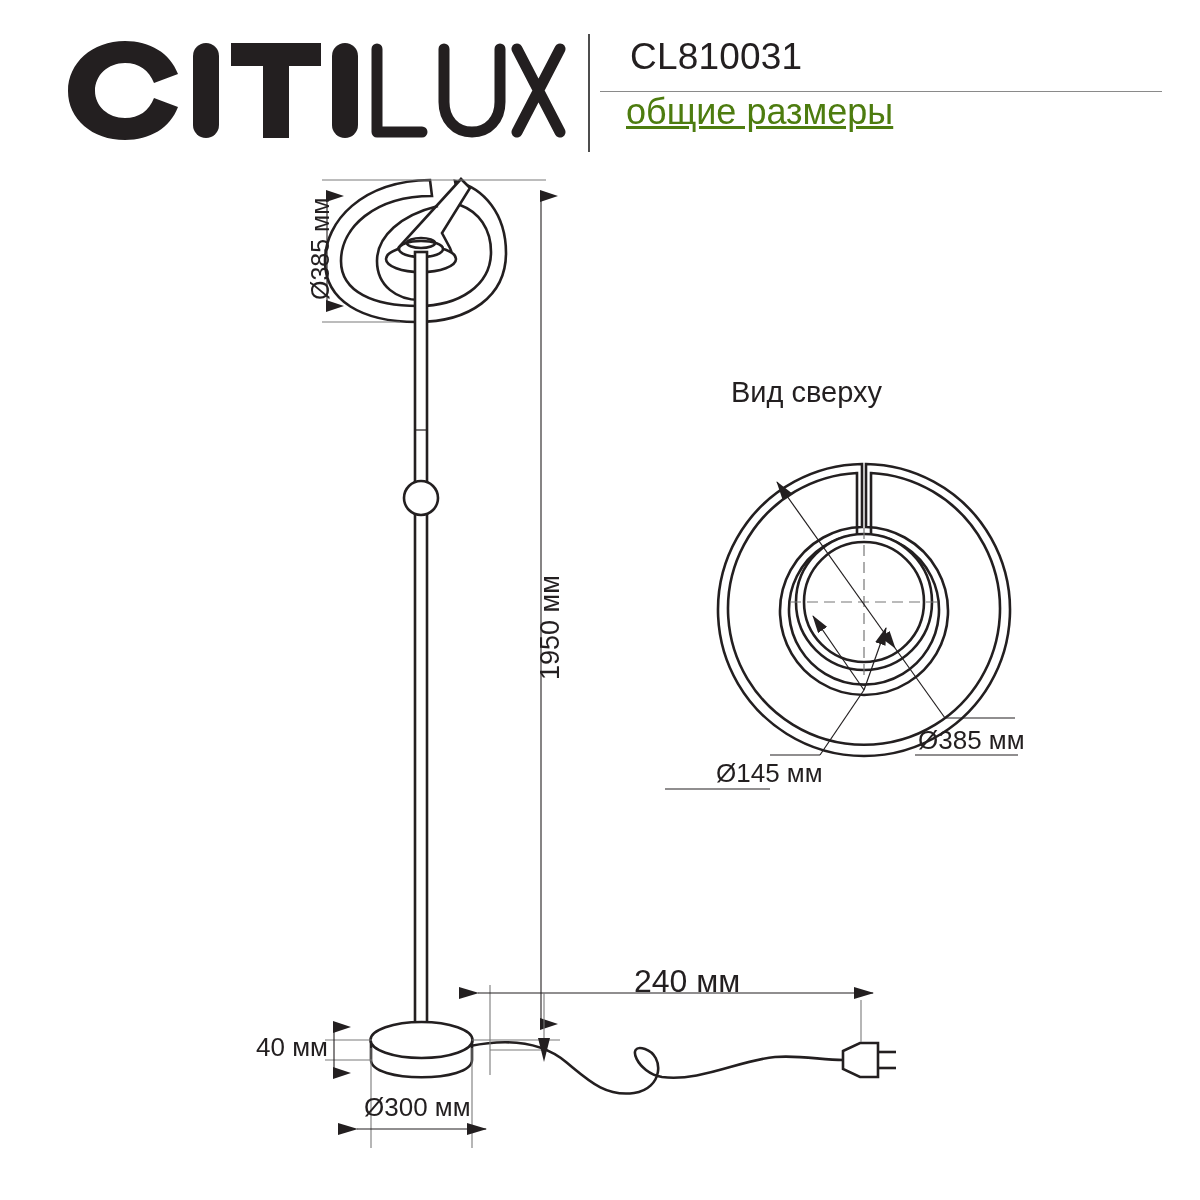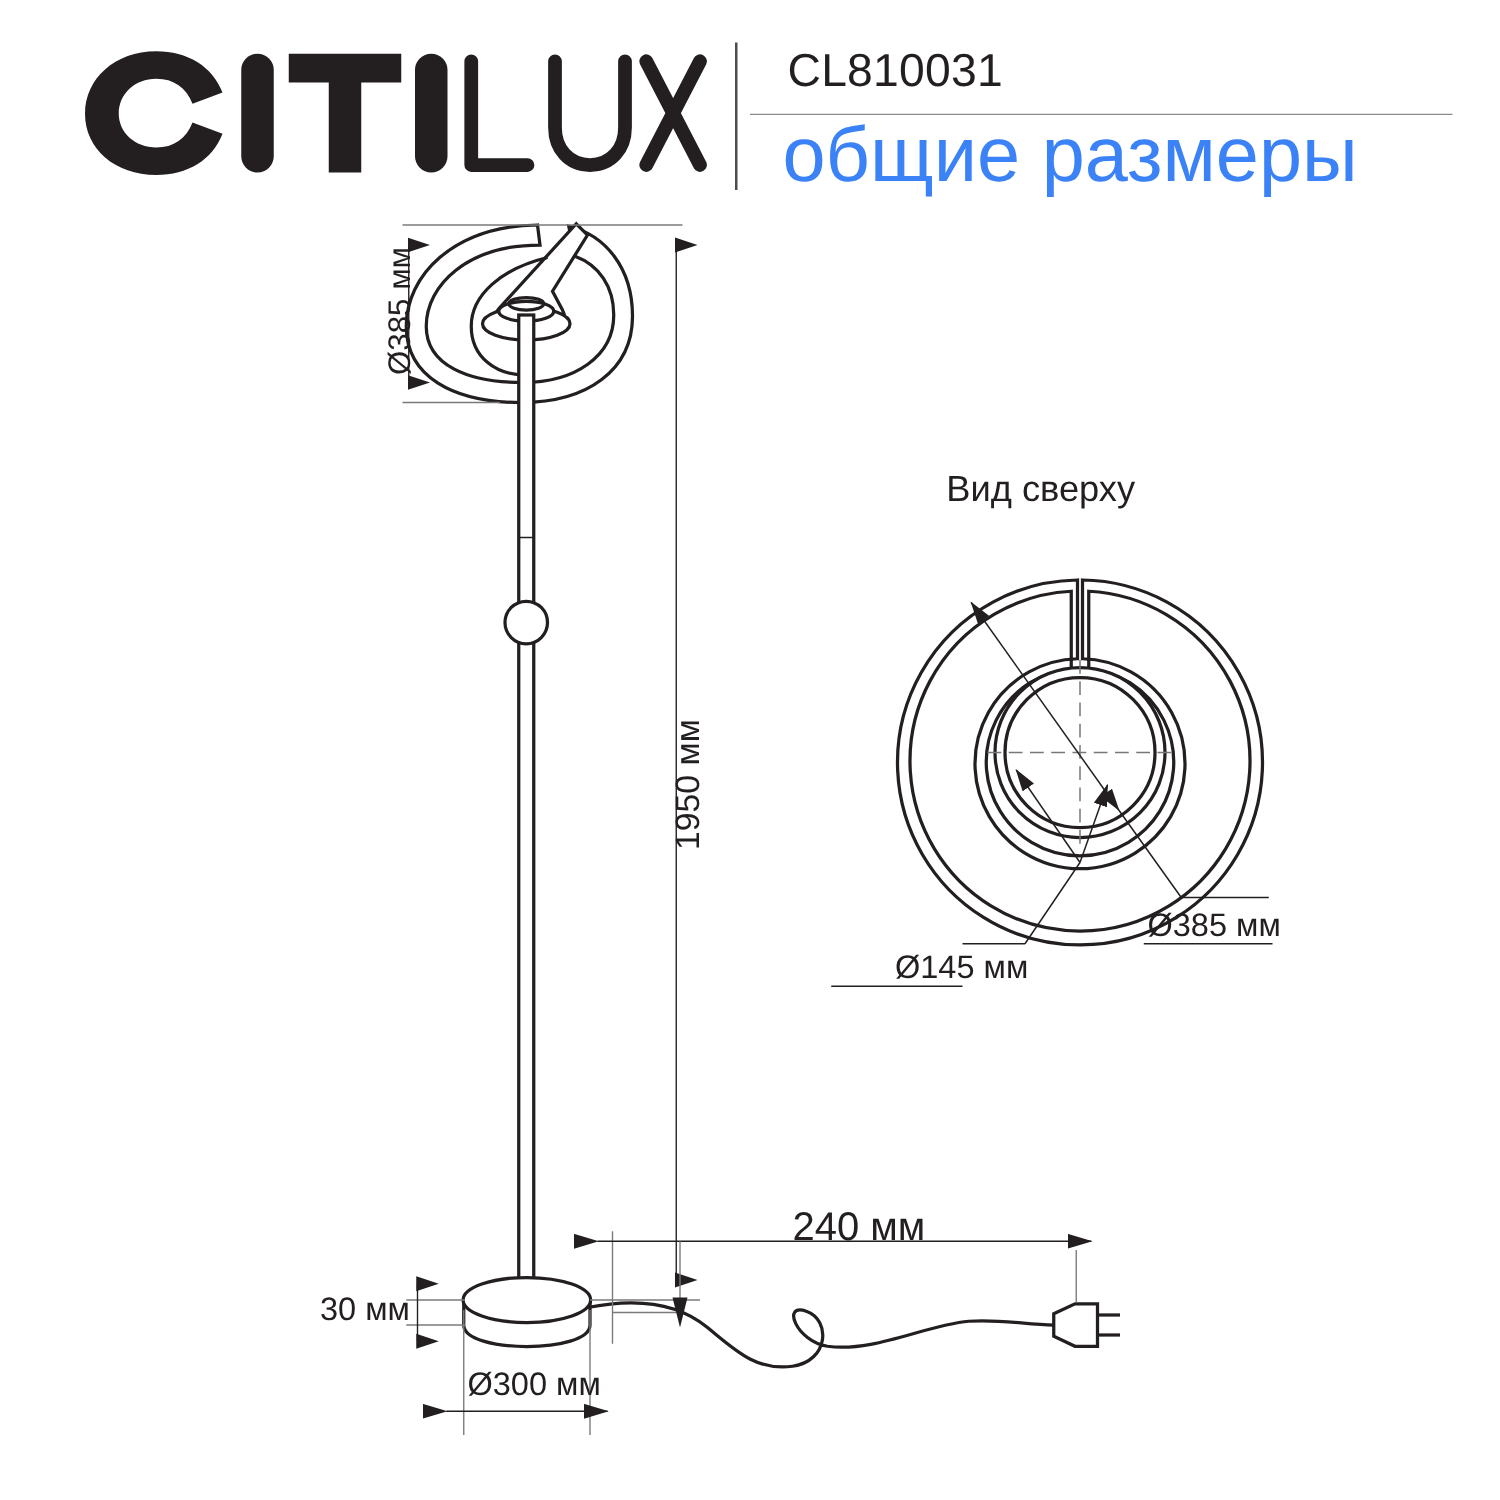--- a/index.html
+++ b/index.html
@@ -51,25 +51,26 @@
   }
   #head-rule {
     position: absolute;
     left: 600px; top: 91px;
     width: 562px; height: 1px;
     background: #8a8a8a;
   }
   #head-title {
     position: absolute;
     left: 626px; top: 94px;
-    font-size: 62px;
-    color: #3b82f6;
+    font-size: 36px;
+    color: #4d7c0f;
     white-space: nowrap;
     line-height: 1;
     font-weight: 400;
+    text-decoration: underline;
   }
 
   
   .draw-svg {
     position: absolute;
     left: 0; top: 0;
     width: 1200px; height: 1200px;
     pointer-events: none;
   }
   .thin { stroke: #231f20; stroke-width: 1.2; fill: none; }
@@ -89,26 +90,26 @@
     color: #231f20;
     white-space: nowrap;
     line-height: 1;
   }
   .lbl-rot {
     transform: rotate(-90deg);
     transform-origin: 0 0;
   }
   #lbl-d385-front { left: 308px; top: 300px; font-size: 25px; }
   #lbl-1950       { left: 537px; top: 680px; font-size: 27px; }
-  #lbl-topview    { left: 757px; top: 378px; font-size: 29px; }
+  #lbl-topview    { left: 731px; top: 378px; font-size: 29px; }
   #lbl-d385-top   { left: 918px; top: 727px; font-size: 26px; }
   #lbl-d145-top   { left: 668px; top: 760px; font-size: 26px; margin-left: 48px; }
   #lbl-240        { left: 634px; top: 965px; font-size: 32px; }
   #lbl-40         { left: 256px; top: 1034px; font-size: 26px; }
-  #lbl-d300       { left: 374px; top: 1094px; font-size: 26px; text-align: right; }
+  #lbl-d300       { left: 364px; top: 1094px; font-size: 26px; text-align: right; }
 </style>
 </head>
 <body>
 
 <div id="sheet">
 
   <div id="header">
 
     <div id="logo-wrap">
       <svg width="505" height="108" viewBox="0 0 505 108" aria-label="CITILUX">
@@ -289,17 +290,17 @@
   <div class="lbl lbl-rot" id="lbl-1950">1950 мм</div>
 
   <div class="lbl" id="lbl-topview">Вид сверху</div>
 
   <div class="lbl" id="lbl-d385-top">Ø385 мм</div>
 
   <div class="lbl" id="lbl-d145-top">Ø145 мм</div>
 
   <div class="lbl" id="lbl-240">240 мм</div>
 
-  <div class="lbl" id="lbl-40">30 мм</div>
+  <div class="lbl" id="lbl-40">40 мм</div>
 
   <div class="lbl" id="lbl-d300">Ø300 мм</div>
 
 </div>
 
 </body></html>

